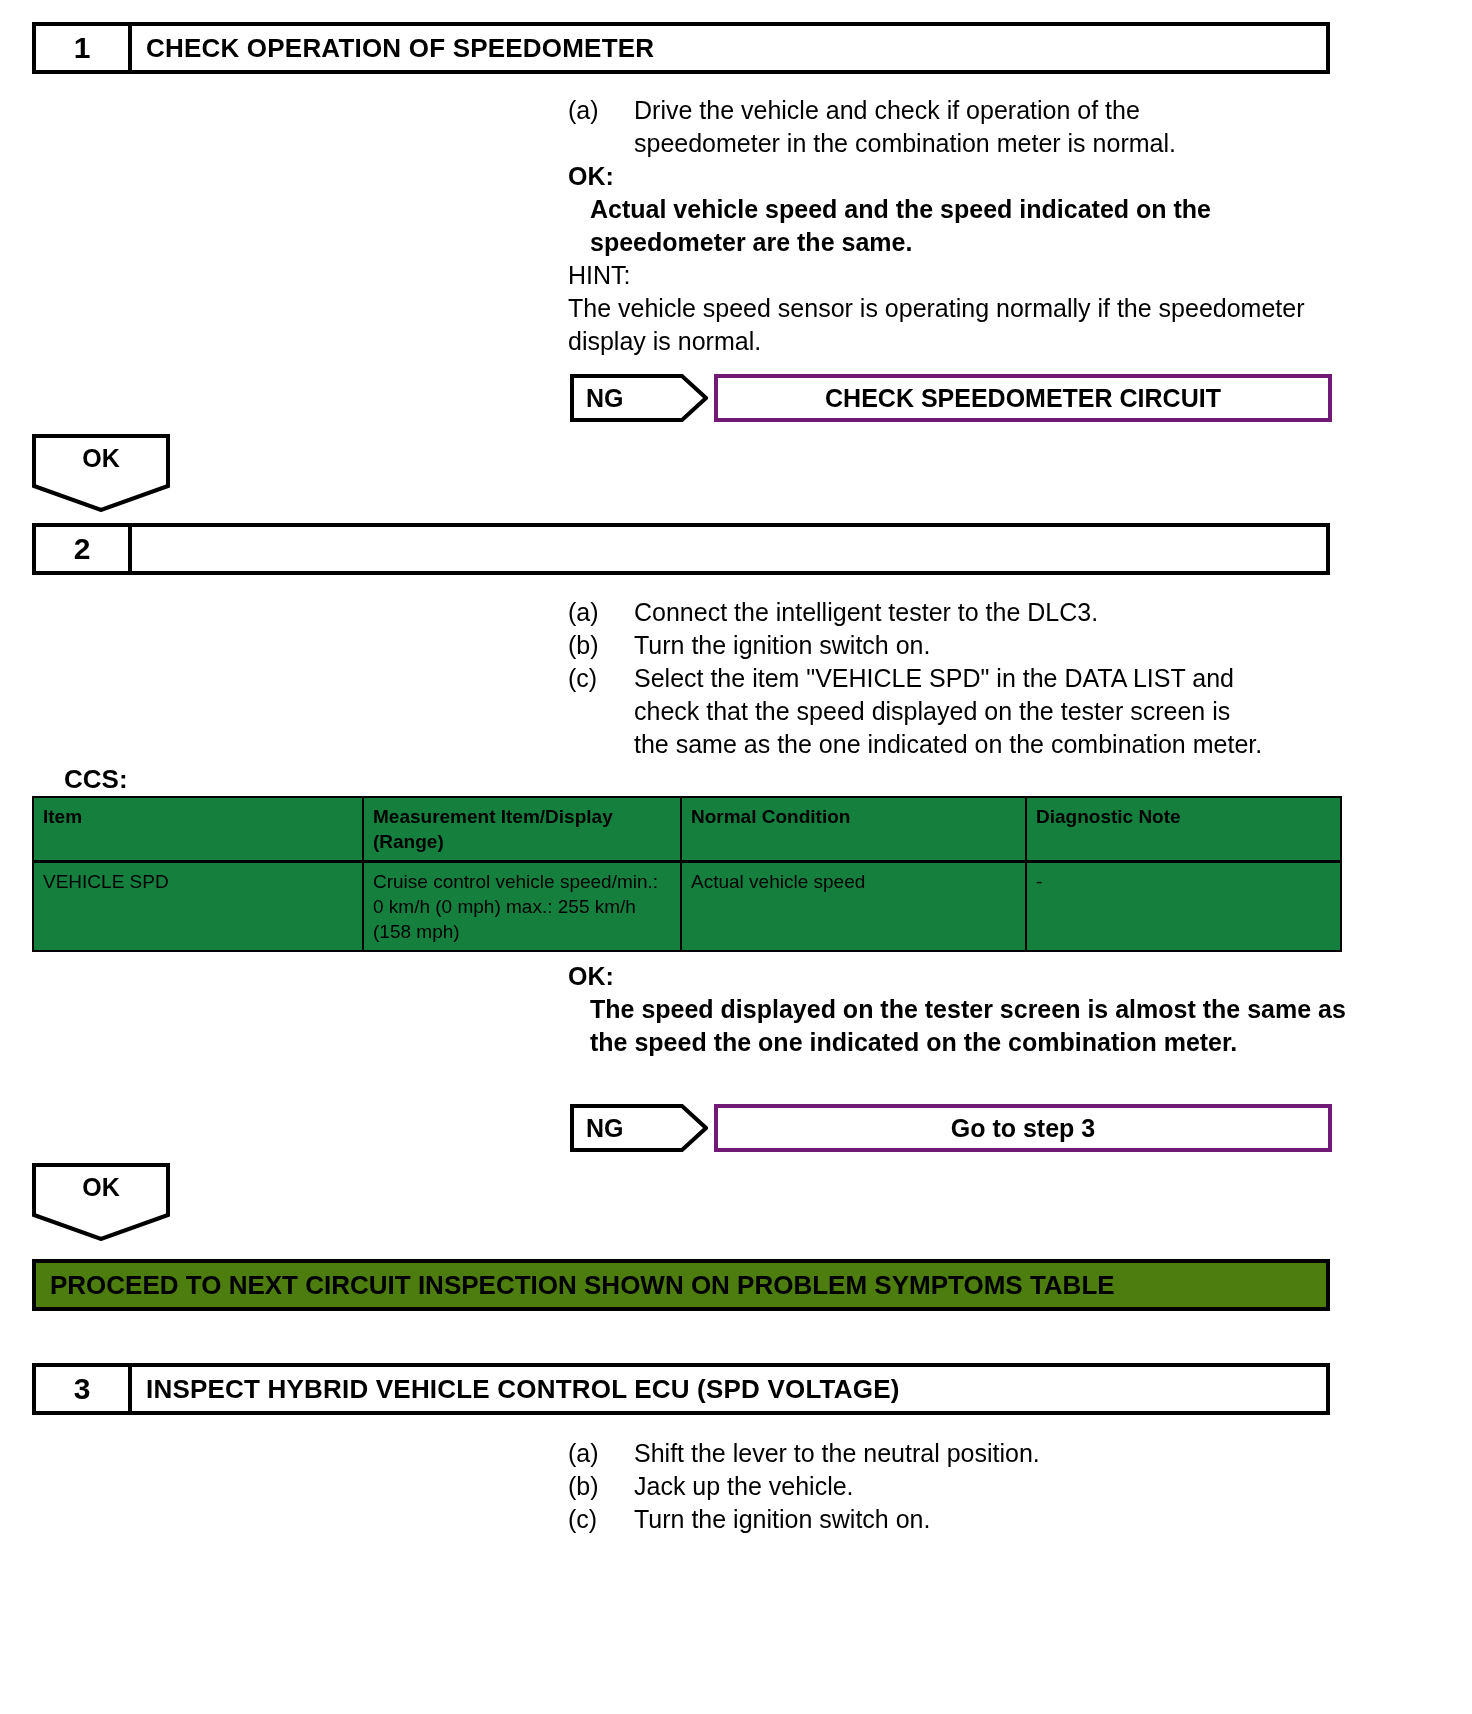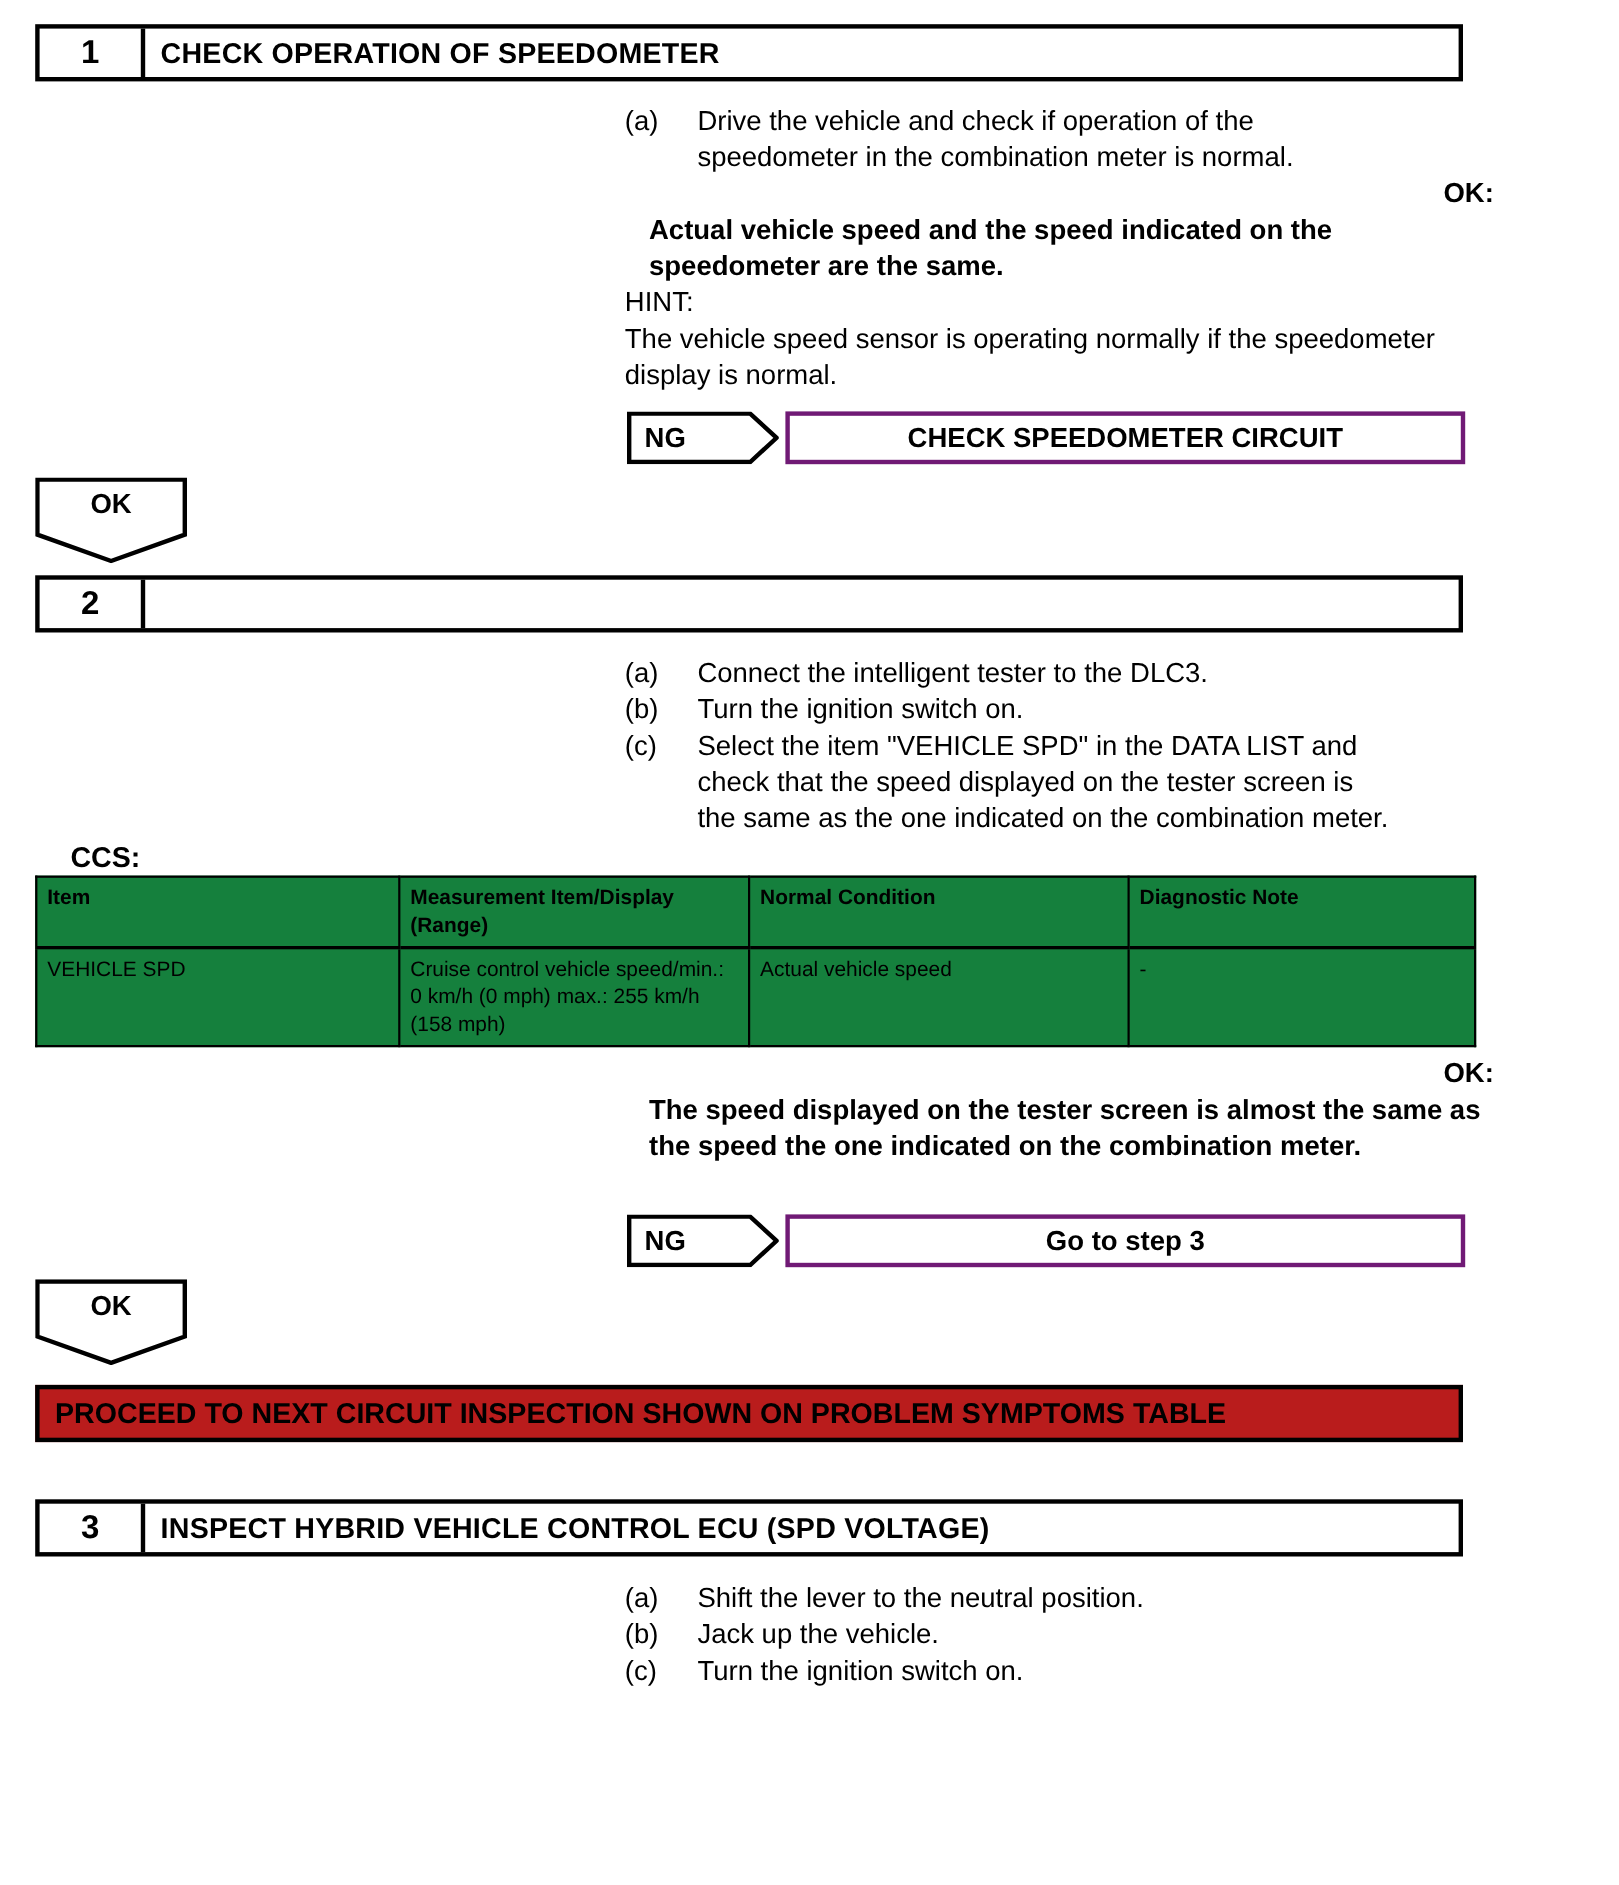--- a/index.html
+++ b/index.html
@@ -73,21 +73,20 @@
     flex: 1;
   }
   .plain-line {
     font-size: 25px;
     line-height: 33px;
   }
   .lbl-bold {
     font-size: 25px;
     line-height: 33px;
     font-weight: bold;
-    text-align: right;
   }
   .bold-indent {
     font-size: 25px;
     line-height: 33px;
     font-weight: bold;
     padding-left: 22px;
   }
 
   
   .ng-row {
@@ -177,21 +176,21 @@
     position: absolute;
     left: 32px;
     width: 1298px;
     height: 52px;
     border: 4px solid #000;
     display: flex;
     align-items: center;
     padding-left: 14px;
     font-size: 26px;
     font-weight: bold;
-    background: #b91c1c;
+    background: #4d7c0f;
     white-space: nowrap;
   }
 </style>
 </head>
 <body>
 
 <div class="page">
 
   <div class="step-header" style="top:22px;">
     <div class="step-num">1</div>

